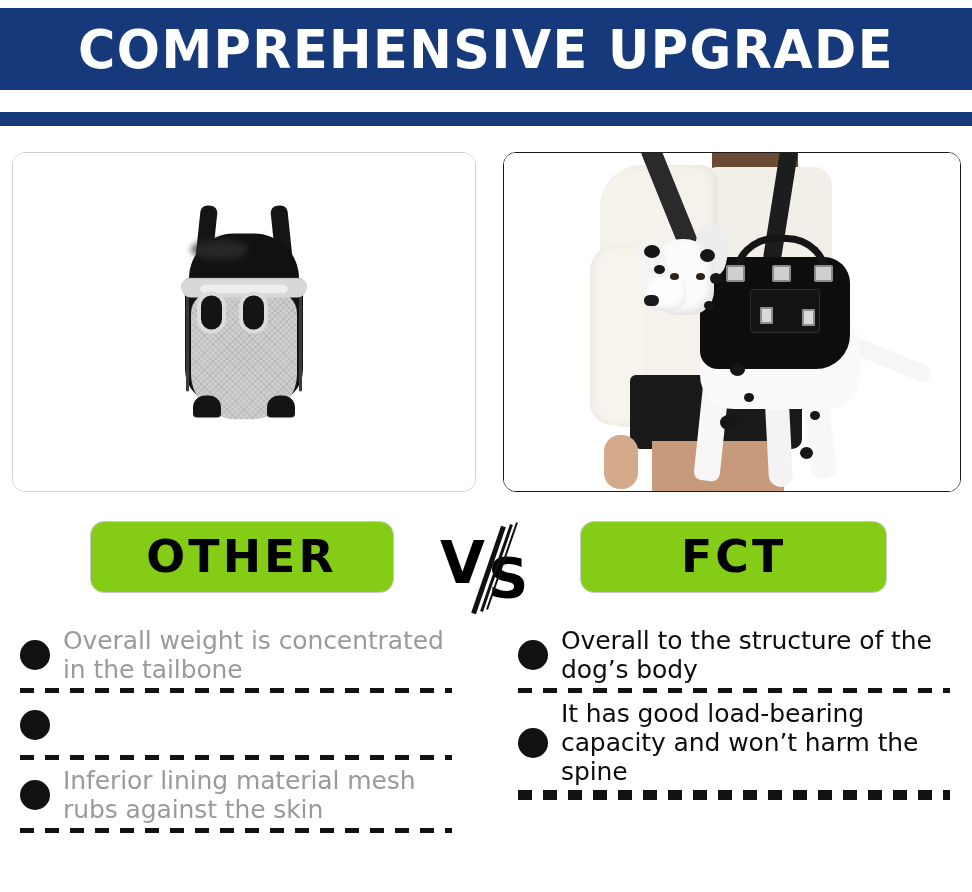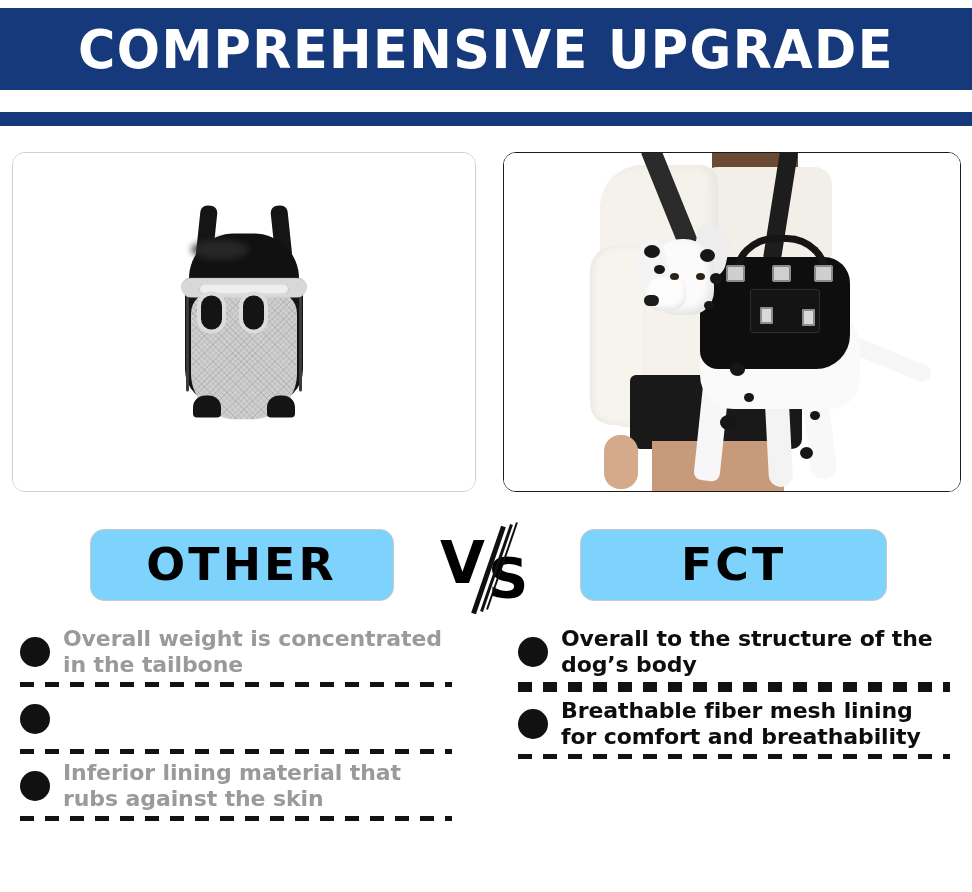--- a/index.html
+++ b/index.html
@@ -320,25 +320,25 @@
   
   .pills {
     position: absolute;
     left: 0;
     top: 520px;
     width: 972px;
     height: 90px;
   }
   .pill {
     position: absolute;
-    top: 9px;
+    top: 1px;
     height: 70px;
     border: 1px solid #c9c9c9;
     border-radius: 14px;
-    background: #7dd3fc;
+    background: #84cc16;
     display: flex;
     align-items: center;
     justify-content: center;
   }
   .pill-other { left: 90px; width: 302px; }
   .pill-fct   { left: 580px; width: 305px; }
   .pill-label {
     font-family: "DejaVu Sans", "Liberation Sans", sans-serif;
     font-weight: 700;
     font-size: 44px;
@@ -398,22 +398,22 @@
   .dot {
     flex: 0 0 auto;
     width: 30px;
     height: 30px;
     border-radius: 50%;
     background: #111111;
     margin-right: 13px;
   }
   .bullet-text {
     font-family: "DejaVu Sans", "Liberation Sans", sans-serif;
-    font-weight: 700;
-    font-size: 22px;
+    font-weight: 400;
+    font-size: 25px;
     line-height: 1.16;
     letter-spacing: -0.1px;
   }
   .col-left .bullet-text  { color: #9a9a9a; }
   .col-right .bullet-text { color: #0d0d0d; }
 
   .dash-sep {
     height: 5px;
     width: 432px;
     background-image: repeating-linear-gradient(
@@ -533,34 +533,34 @@
     </div>
     <div class="dash-sep"></div>
 
     <div class="bullet-row">
       <span class="dot"></span>
     </div>
     <div class="dash-sep"></div>
 
     <div class="bullet-row">
       <span class="dot"></span>
-      <span class="bullet-text">Inferior lining material that rubs against the skin</span>
+      <span class="bullet-text">Inferior lining material mesh rubs against the skin</span>
     </div>
     <div class="dash-sep"></div>
   </div>
 
   <div class="col col-right">
     <div class="bullet-row">
       <span class="dot"></span>
       <span class="bullet-text">Overall to the structure of the dog’s body</span>
     </div>
     <div class="dash-sep"></div>
 
-    <div class="dash-sep"></div>
-
     <div class="bullet-row">
       <span class="dot"></span>
-      <span class="bullet-text">Breathable fiber mesh lining for comfort and breathability</span>
+      <span class="bullet-text">It has good load-bearing capacity and won’t harm the spine</span>
     </div>
     <div class="dash-sep"></div>
+
+    <div class="dash-sep"></div>
   </div>
 
 </div>
 
 </body></html>

